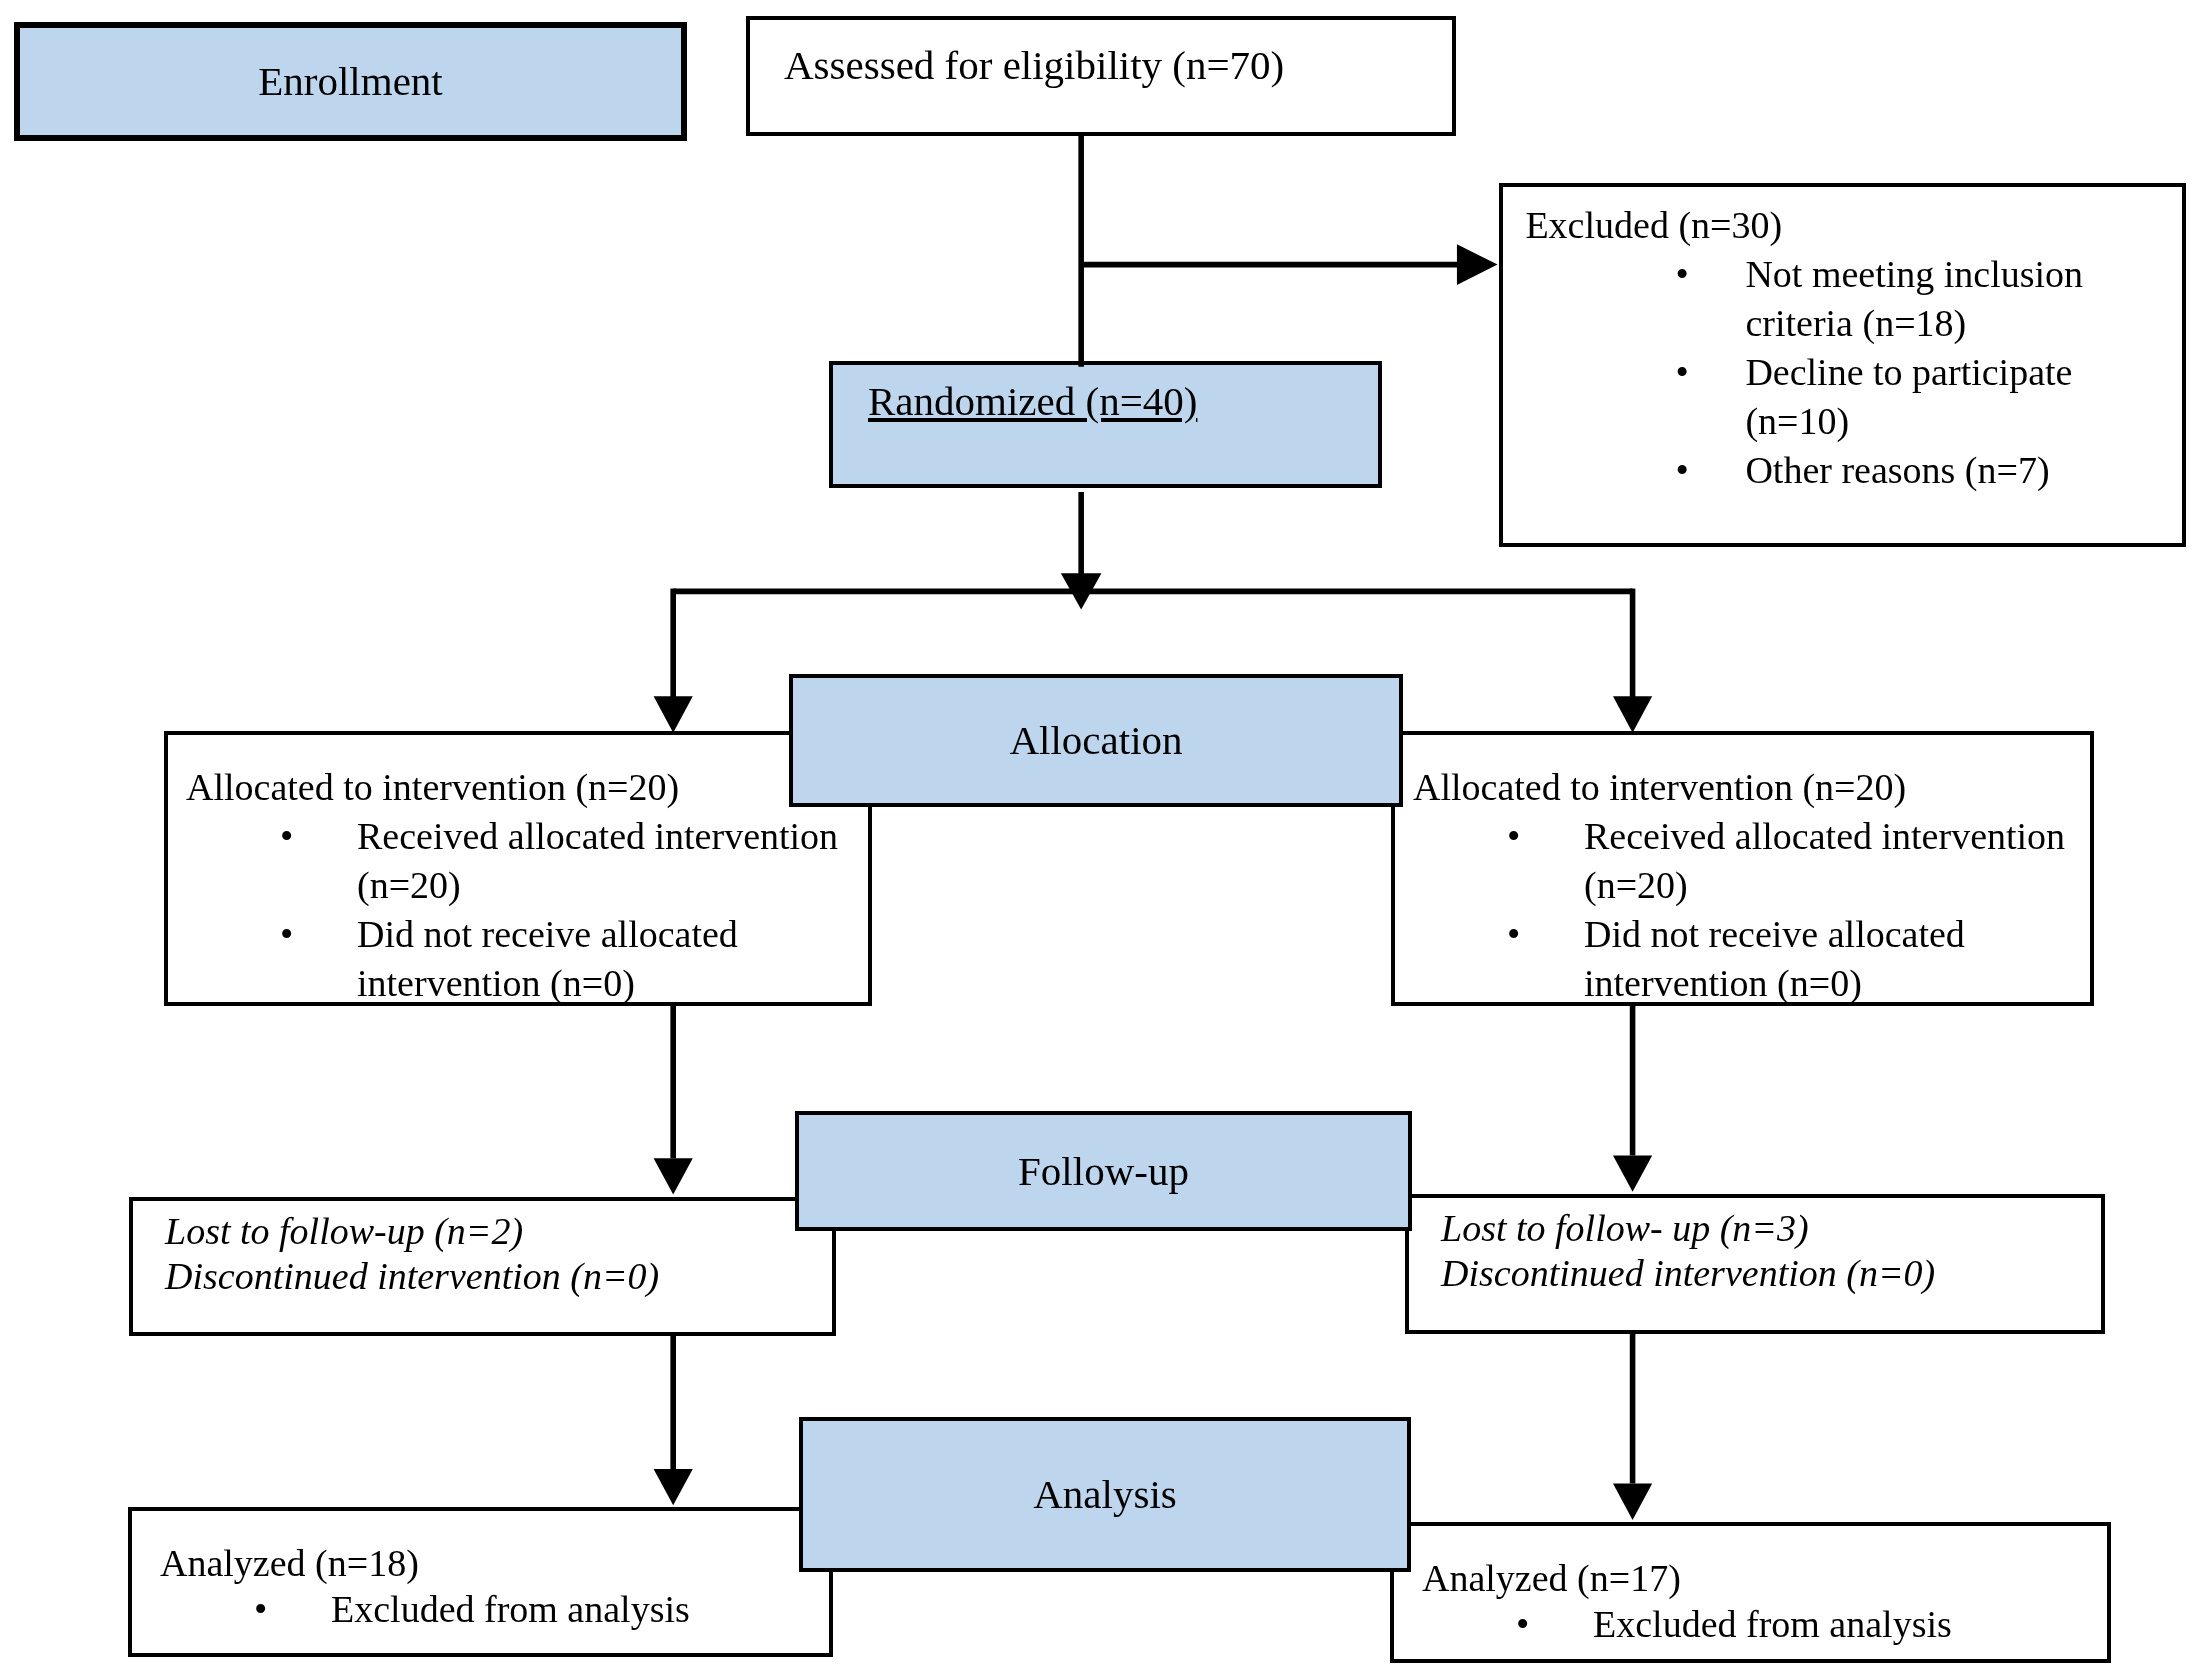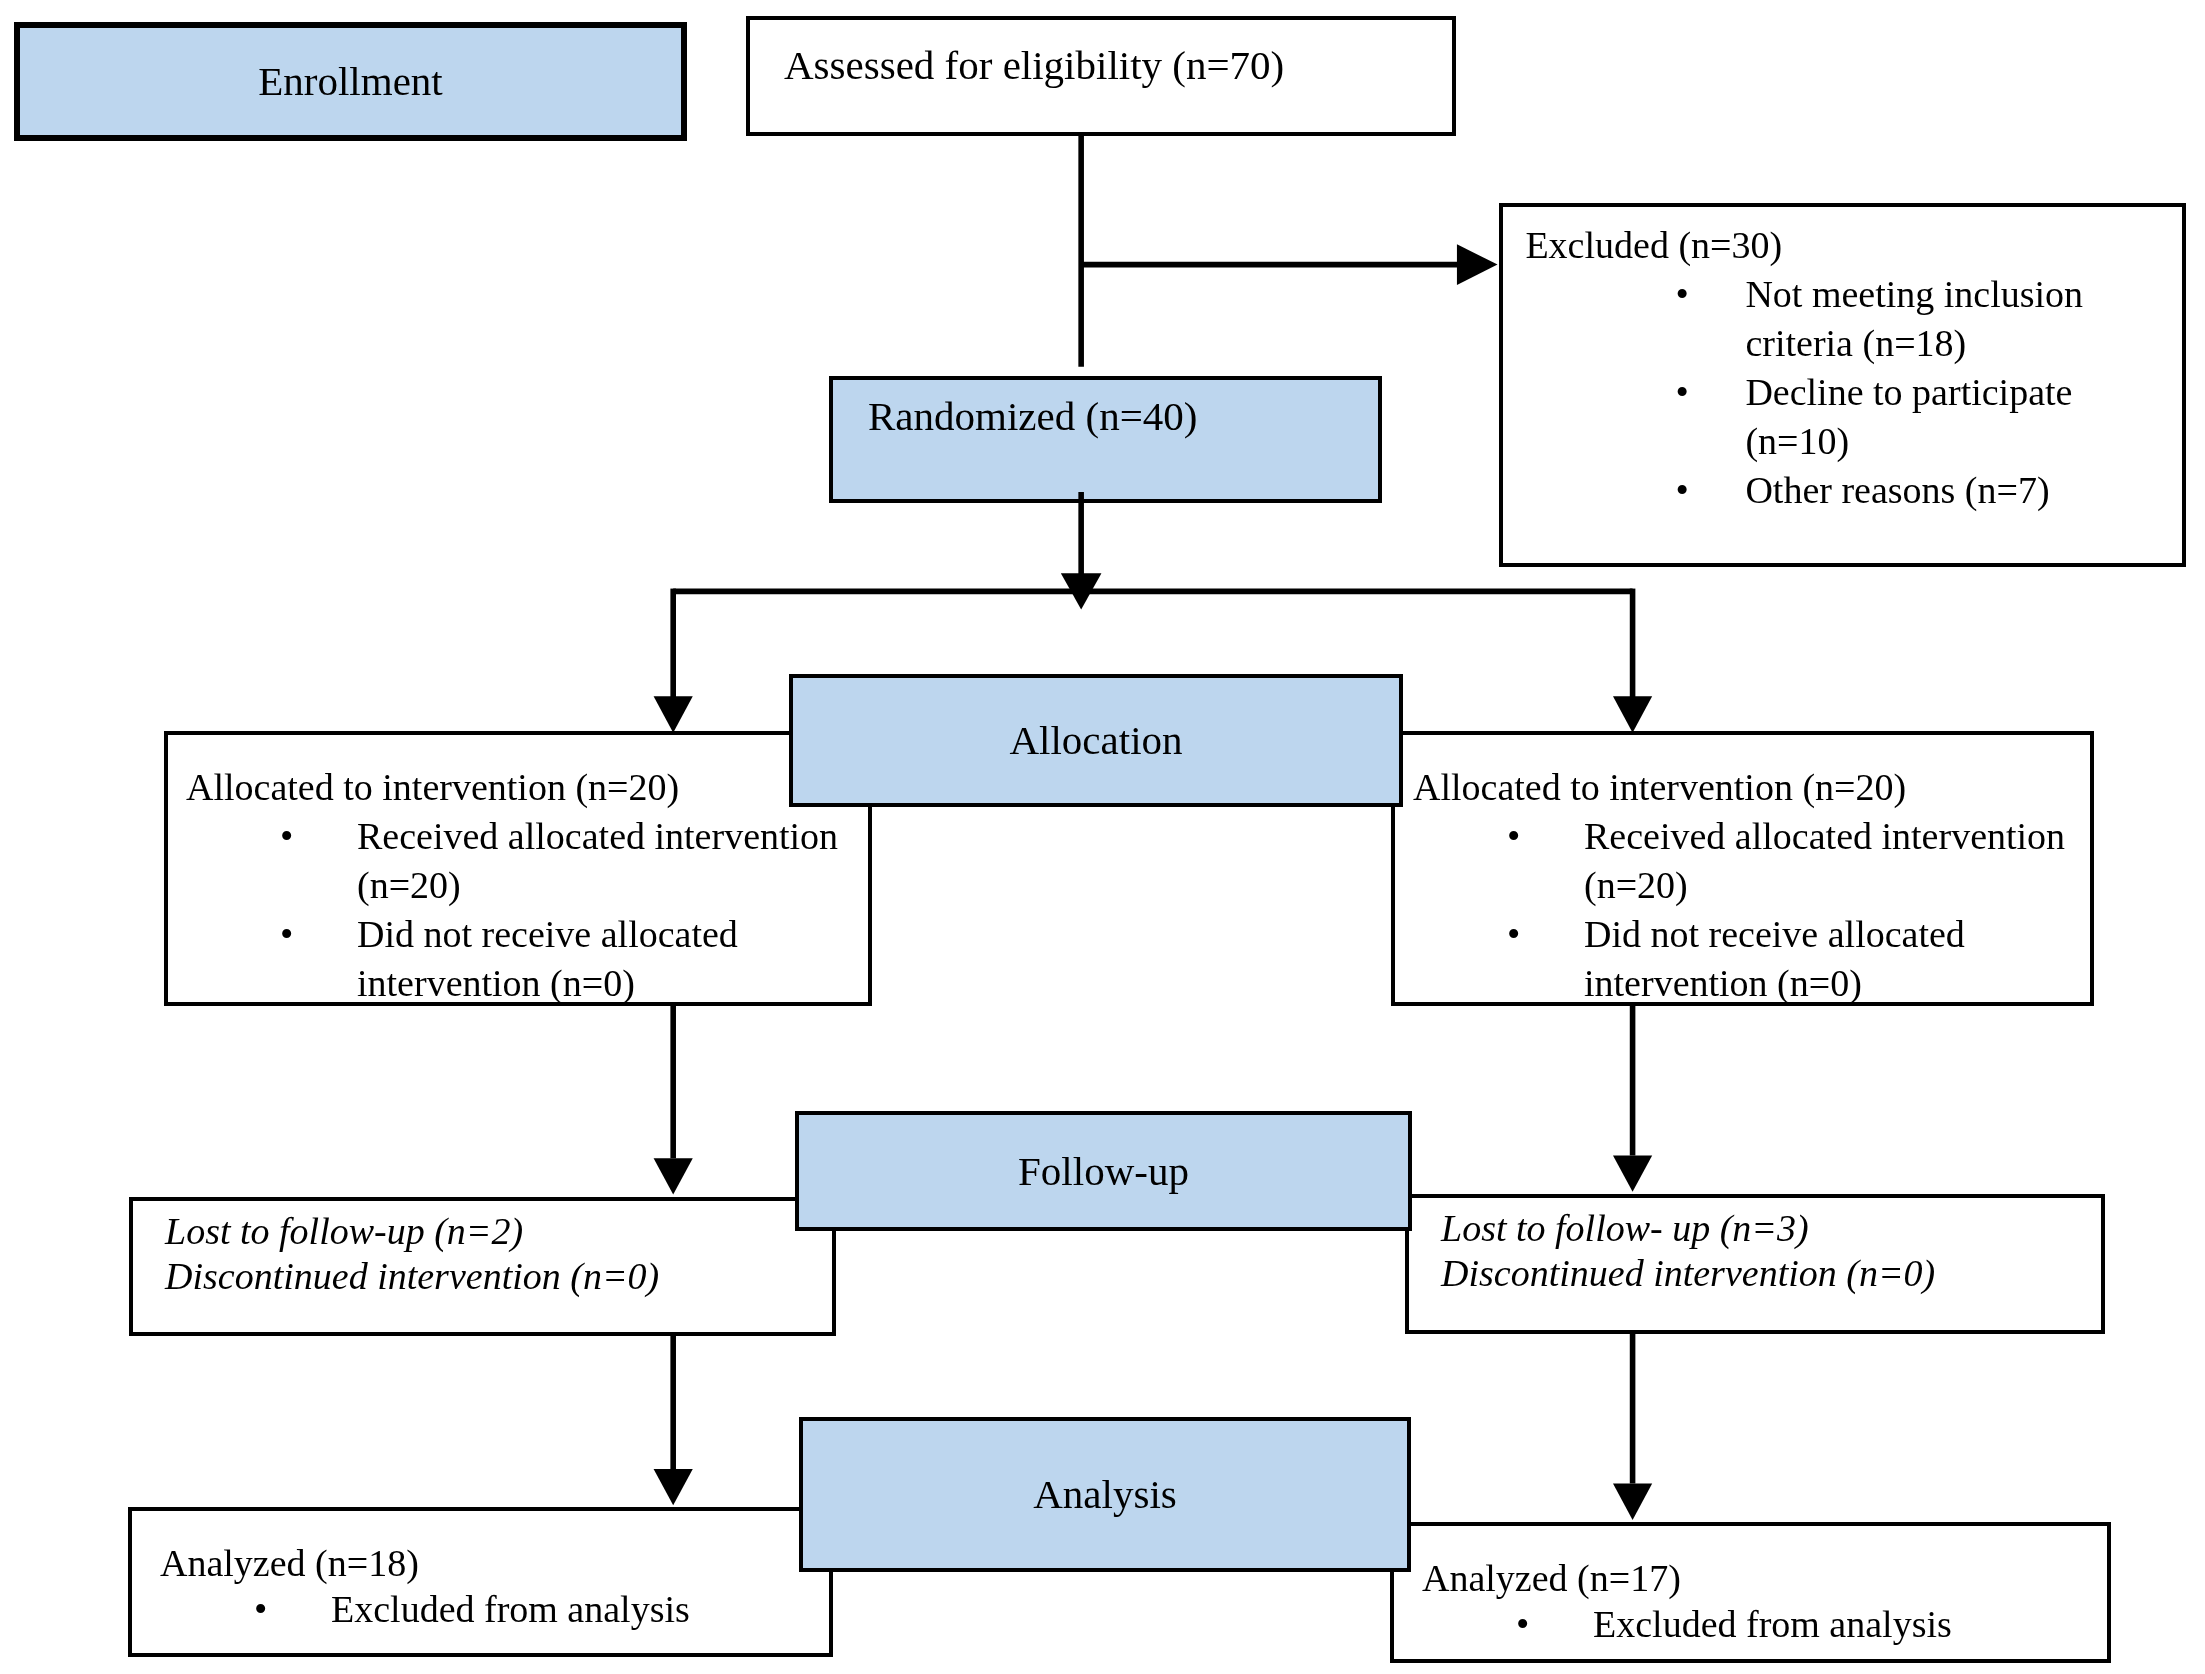--- a/index.html
+++ b/index.html
@@ -45,21 +45,21 @@
     display: flex;
     align-items: center;
     justify-content: center;
     font-size: 41px;
     line-height: 45px;
     text-align: center;
   }
   .enrollment-box { border-width: 6.3px; }
   .toptext { padding-top: 22px; padding-left: 34px; font-size: 41px; line-height: 46px; }
   .rand { padding-top: 12.6px; padding-left: 35px; font-size: 41px; line-height: 46px; }
-  .excluded-box { padding: 14px 21px 0 22.4px; margin-top: 20px; }
+  .excluded-box { padding: 14px 21px 0 22.4px; }
   .alloc-box { padding: 28px 21px 0 18px; }
   .fu-box { padding: 8px 18px 0 32px; line-height: 45px; font-style: italic; }
   .ana-box { padding: 29px 18px 0 28px; line-height: 46px; }
   .bline {
     display: flex;
     margin-left: 94px;
   }
   .bline .dot {
     flex: 0 0 77px;
   }
@@ -116,21 +116,21 @@
     <div class="bline">
       <span class="dot">•</span>
       <span class="btext">Decline to participate (n=10)</span>
     </div>
     <div class="bline">
       <span class="dot">•</span>
       <span class="btext">Other reasons (n=7)</span>
     </div>
   </div>
 
-  <div class="box blue rand" style="left:829px; top:376px; width:553px; height:127px;">
+  <div class="box blue rand" style="left:829px; top:361px; width:553px; height:127px;text-decoration:underline;">
     <span>Randomized (n=40)</span>
   </div>
 
   <div class="box blue stage" style="left:789px; top:674px; width:614px; height:133px;">
     <span>Allocation</span>
   </div>
 
   <div class="box alloc-box" style="left:164px; top:731px; width:708px; height:275px;">
     <div>Allocated to intervention (n=20)</div>
     <div class="bline">

